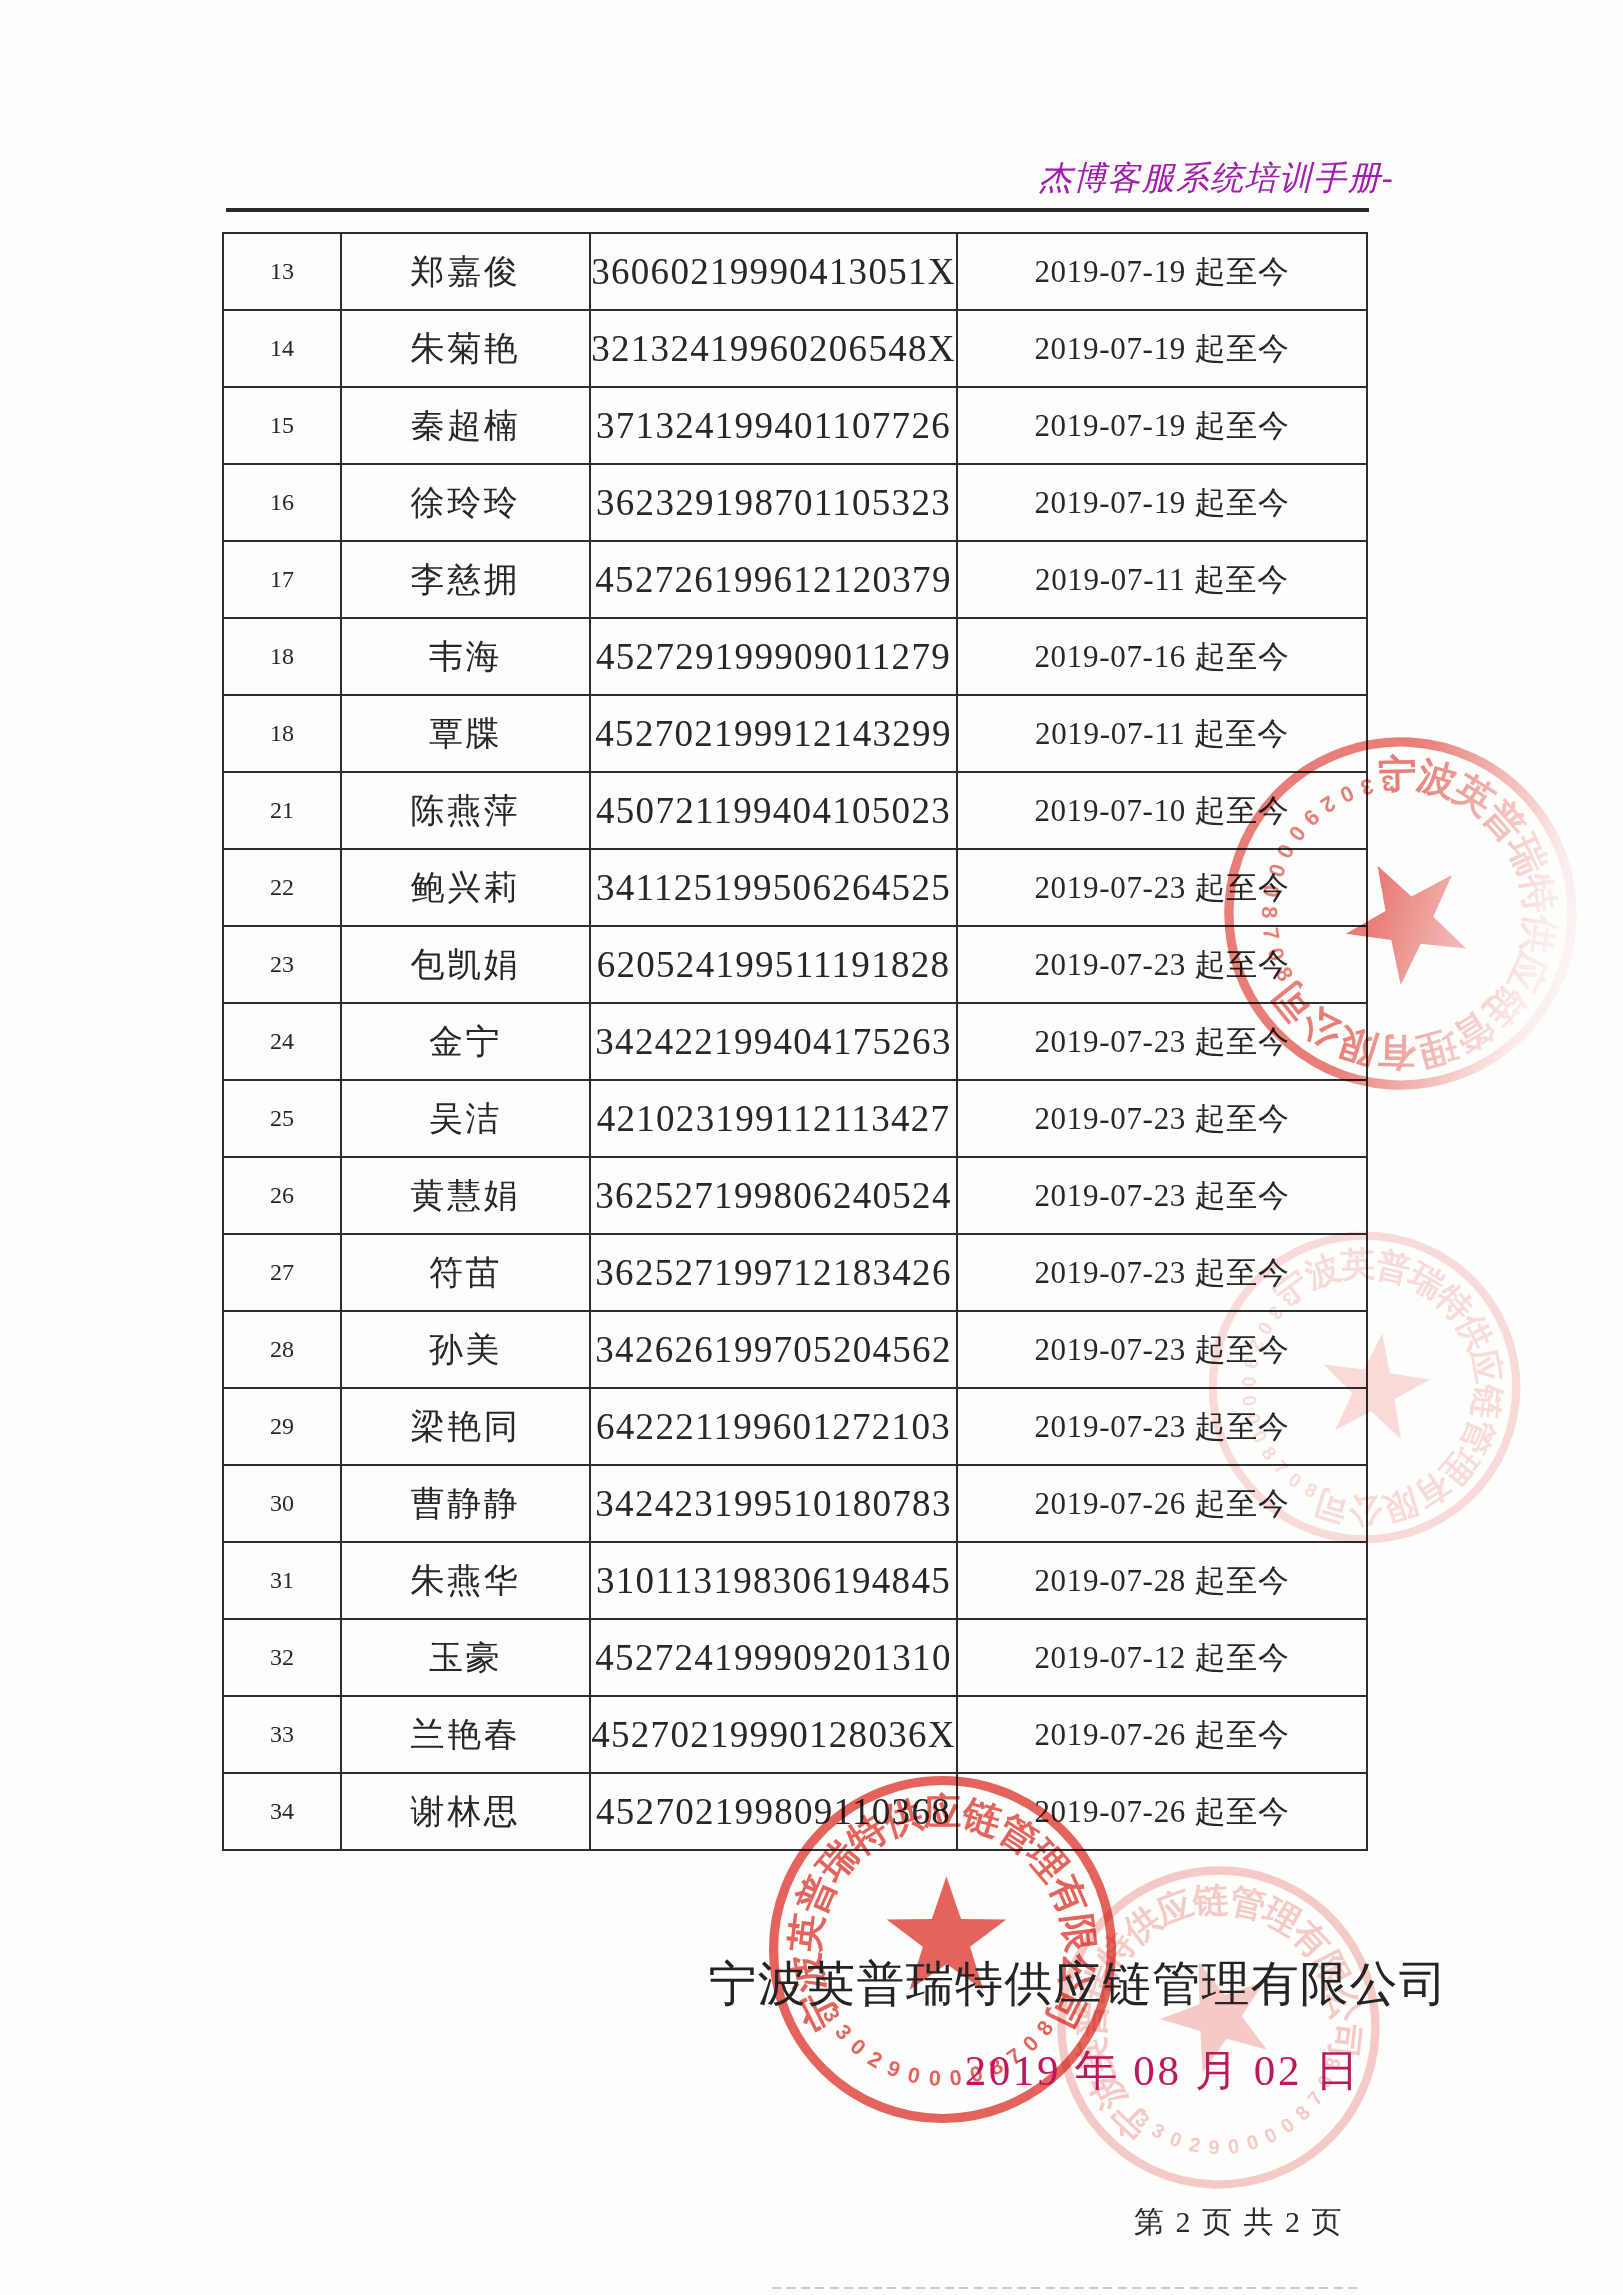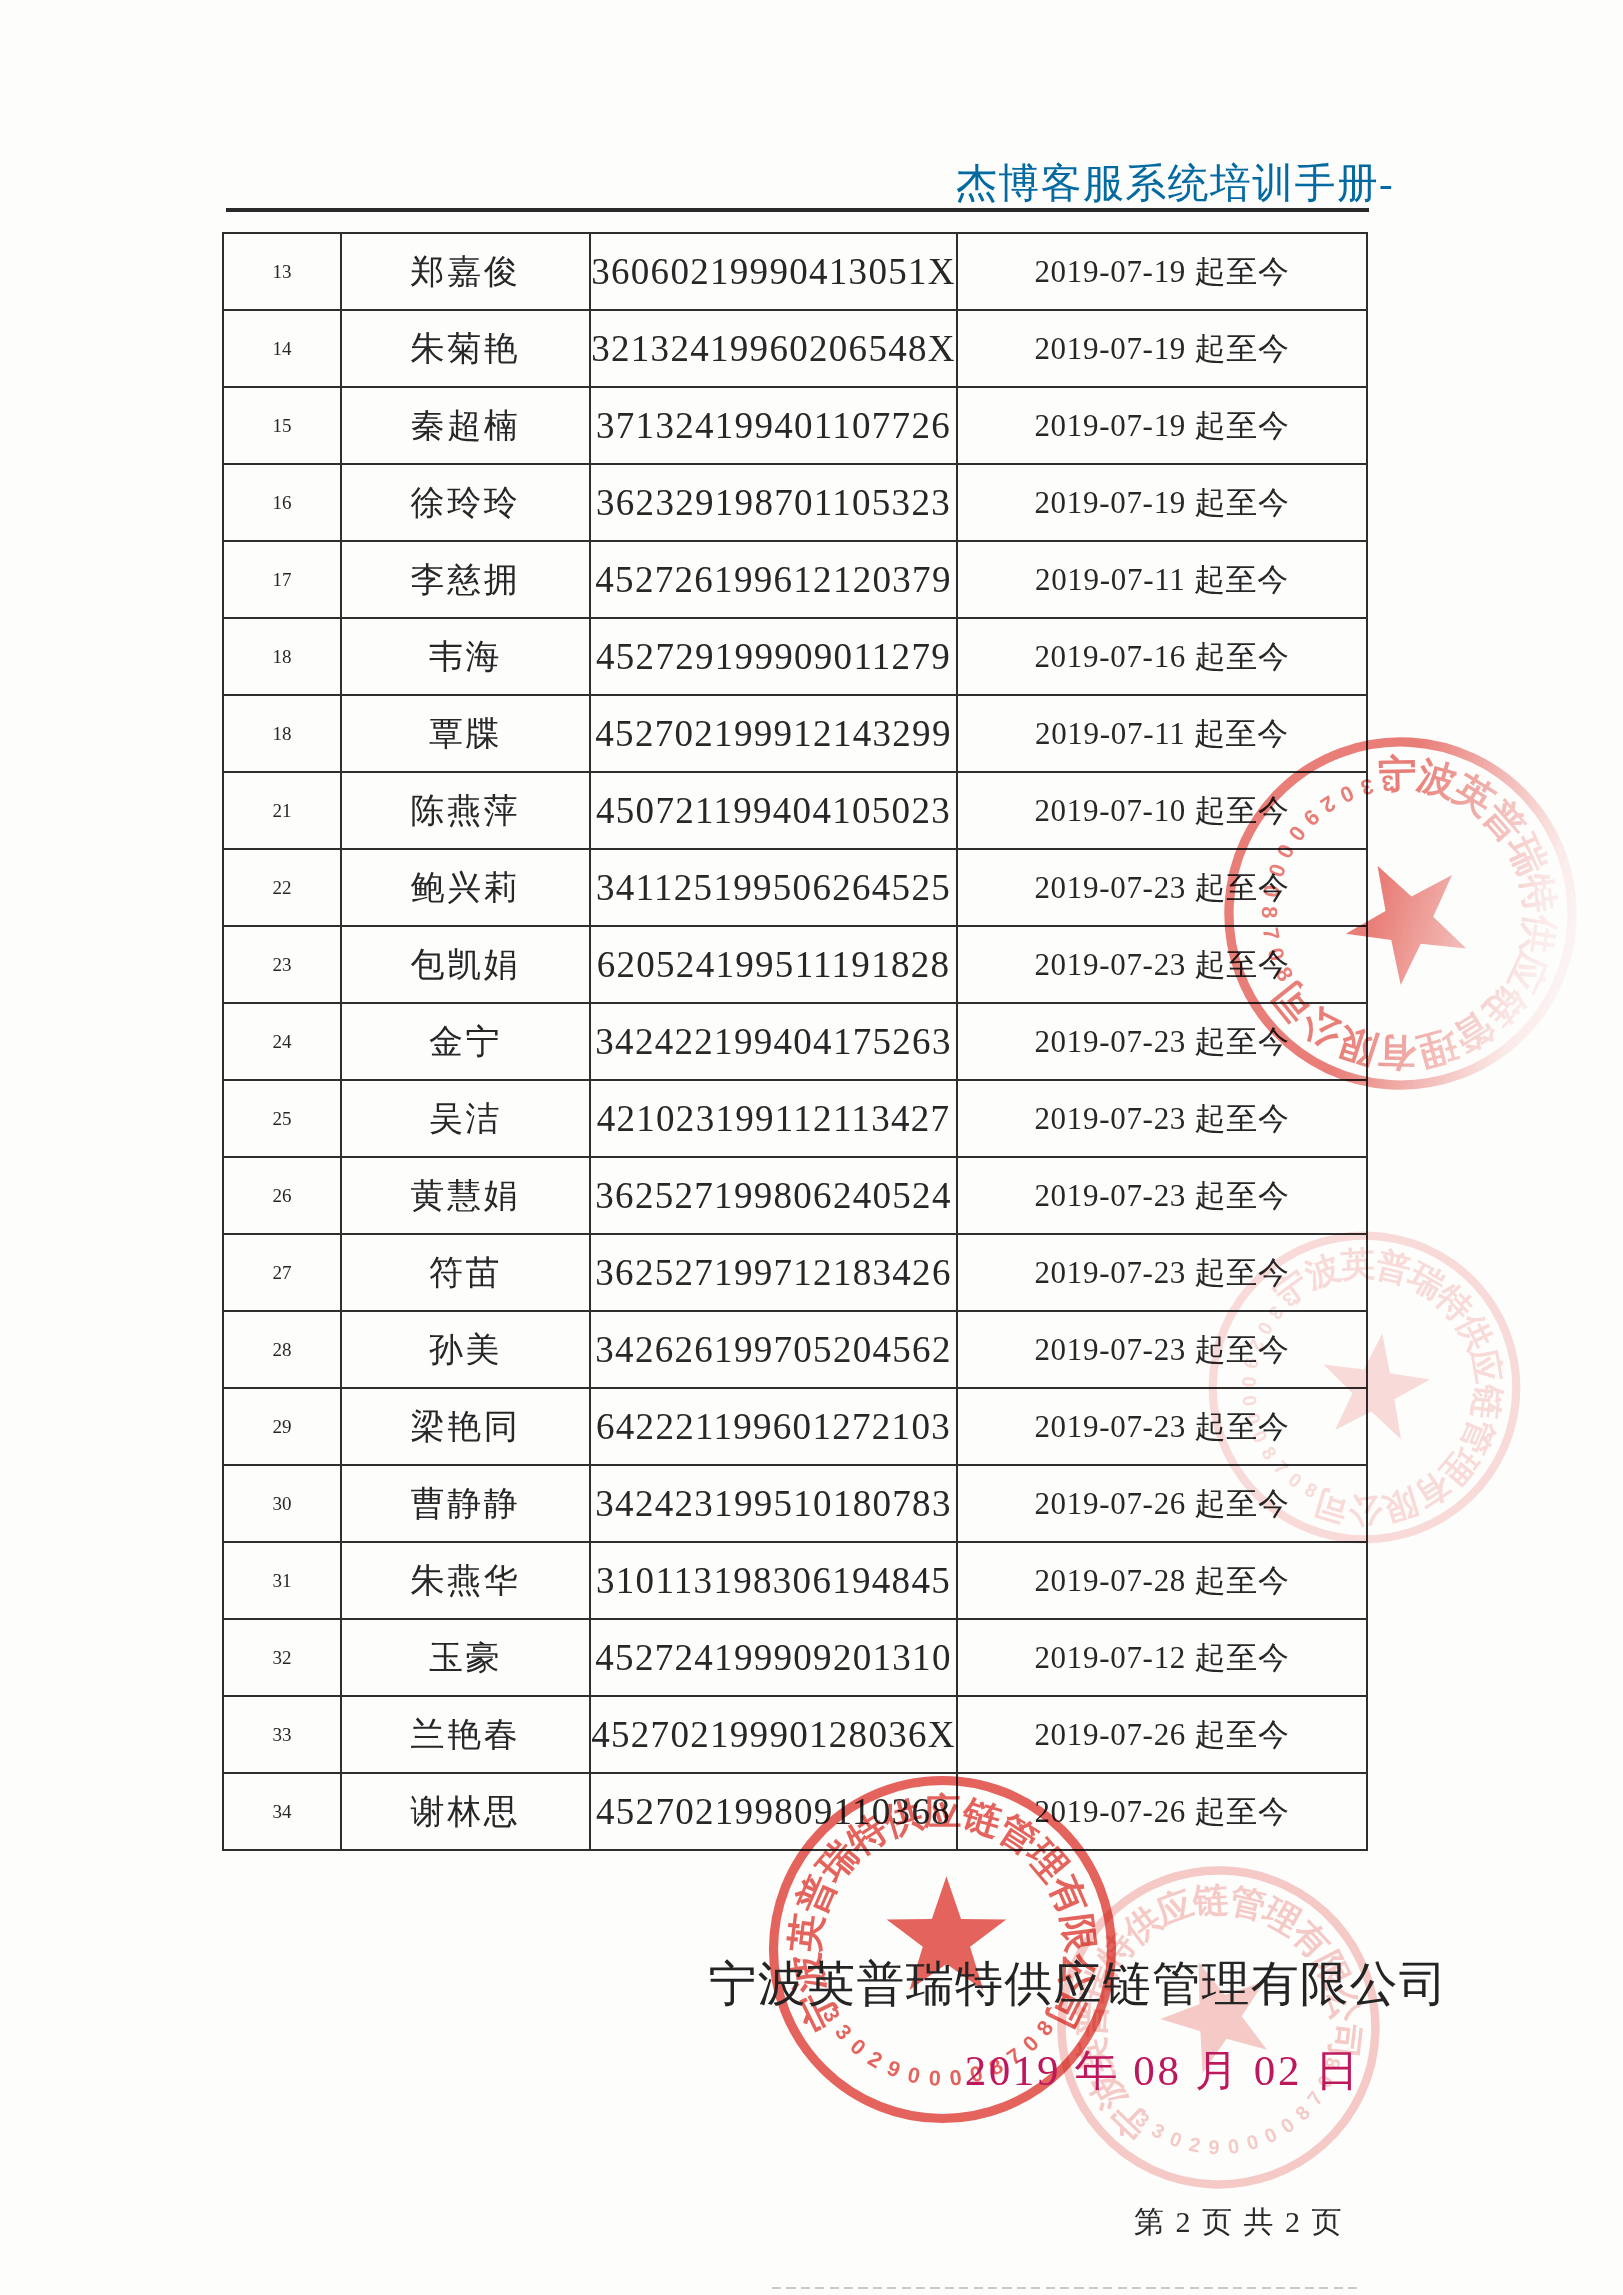--- a/index.html
+++ b/index.html
@@ -7,24 +7,25 @@
     position:relative;
     width:1623px;height:2295px;
     background:#fdfdfc;
     font-family:"Liberation Serif","DejaVu Serif",serif;
     color:#262626;
     overflow:hidden;
   }
   .header-title{
     position:absolute;
     top:156px;right:229px;
-    font-size:41px;
+    font-size:33px;
     letter-spacing:1.3px;
-    color:#0369a1;
+    color:#a21caf;
     white-space:nowrap;
+    font-style:italic;
   }
   .header-rule{
     position:absolute;
     left:226px;top:208px;
     width:1143px;height:3.9px;
     background:#2a2a2a;
   }
   table.roster{
     position:absolute;
     left:222px;top:232px;
@@ -34,21 +35,21 @@
   }
   table.roster td{
     border:2px solid #2e2e2e;
     text-align:center;
     vertical-align:middle;
     height:75px;
     padding:0;
     color:#272727;
     overflow:hidden;
   }
-  td.c-no{font-size:19px;}
+  td.c-no{font-size:24px;}
   td.c-name{font-size:34px;letter-spacing:2.6px;margin-left:13px;}
   td.c-id{font-size:37px;letter-spacing:1.3px;}
   td.c-period{font-size:31px;letter-spacing:0.7px;}
   .company-sign{
     position:absolute;
     top:1952px;right:175px;
     font-size:48px;
     letter-spacing:1.3px;
     color:#242424;
     white-space:nowrap;

